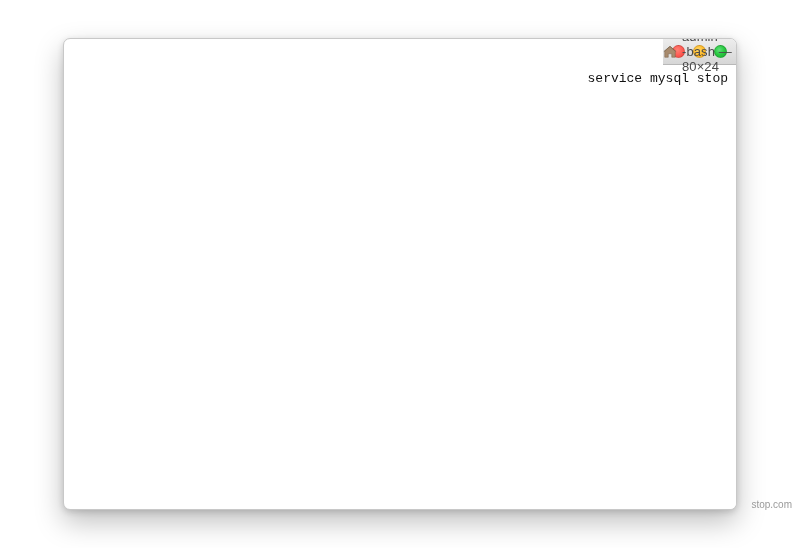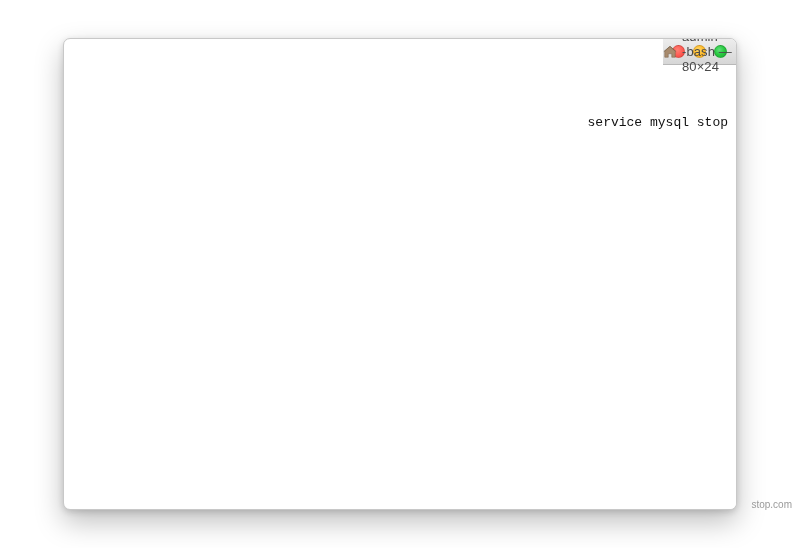--- a/index.html
+++ b/index.html
@@ -84,21 +84,20 @@
     .terminal-body {
       flex: 1;
       background: #ffffff;
       padding: 6px 8px;
       font-family: "Menlo", "Monaco", "Courier New", monospace;
       font-size: 13px;
       line-height: 1.3;
       color: #111;
       overflow: hidden;
       white-space: pre;
-      margin-top: 44px;
     }
     .watermark {
       position: absolute;
       right: 8px;
       bottom: 38px;
       font-size: 10px;
       color: #9a9a9a;
       font-family: Arial, sans-serif;
     }
   </style>

